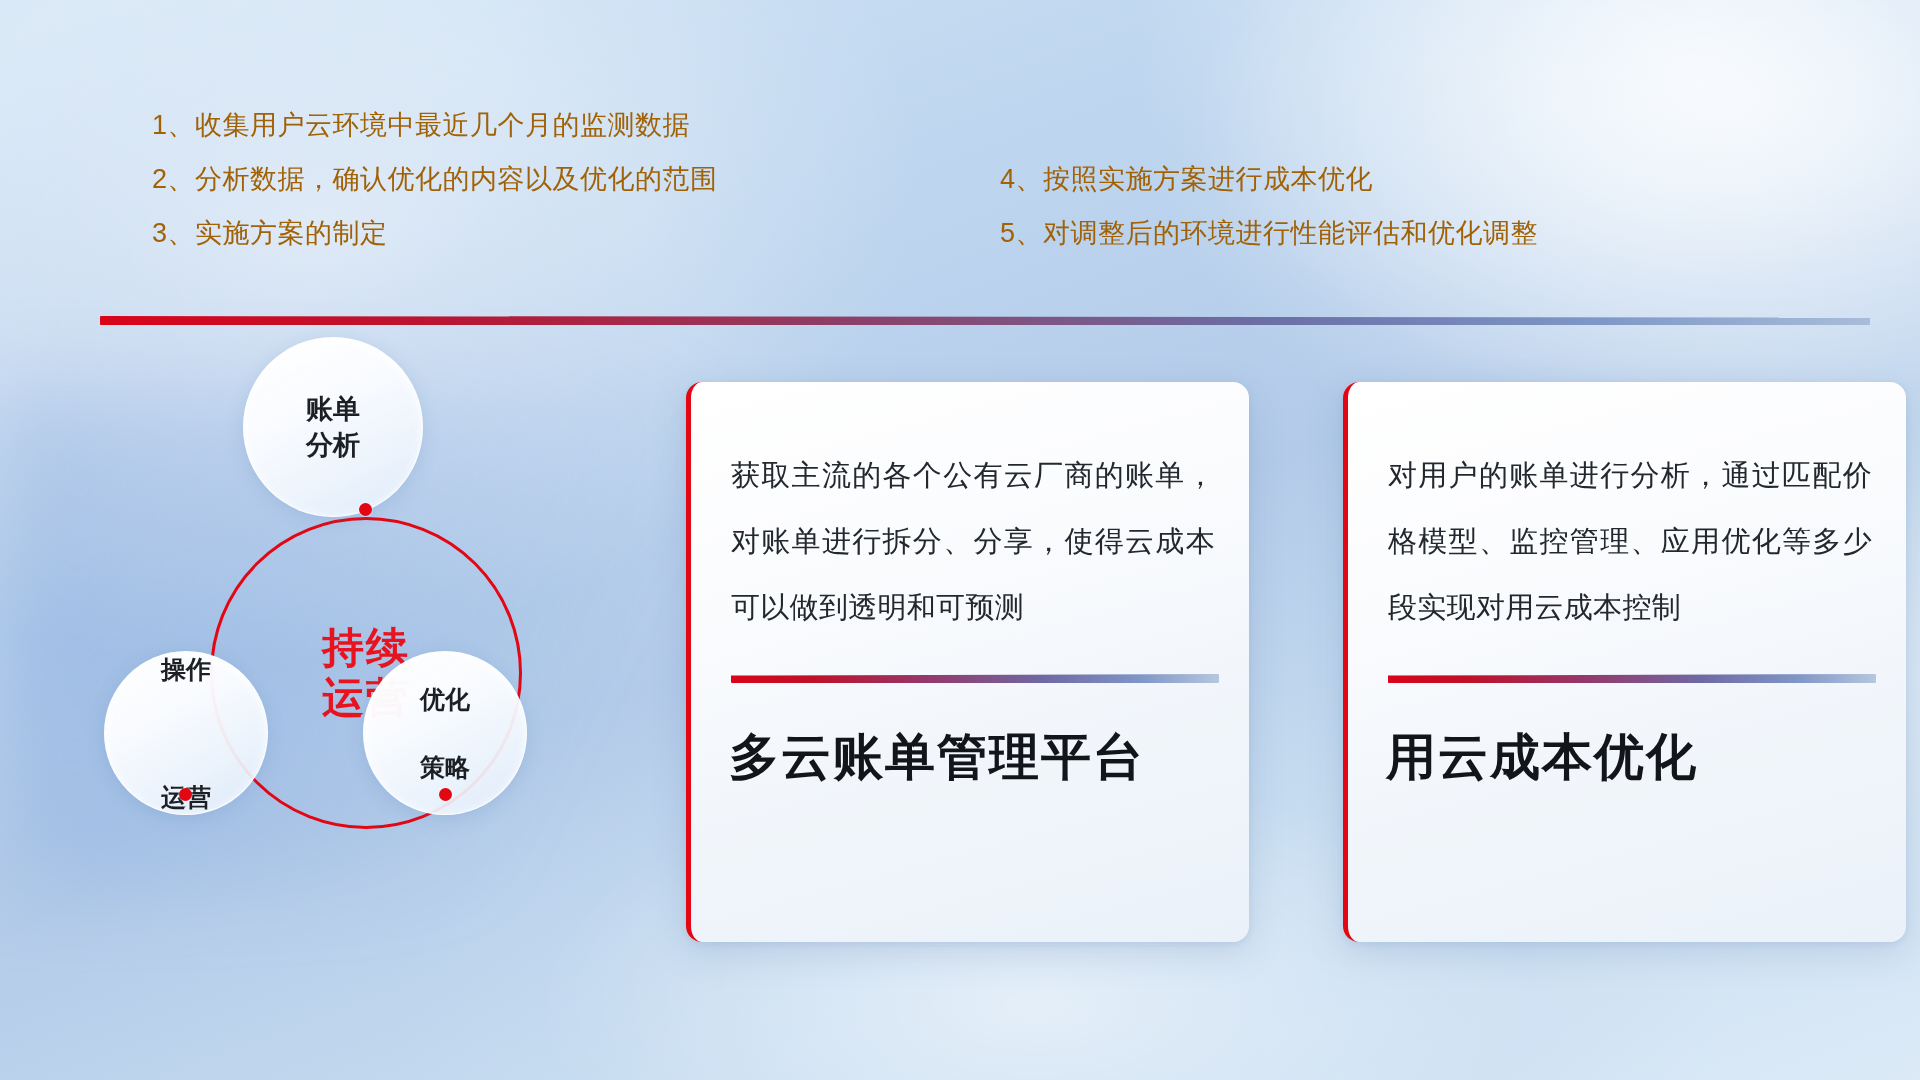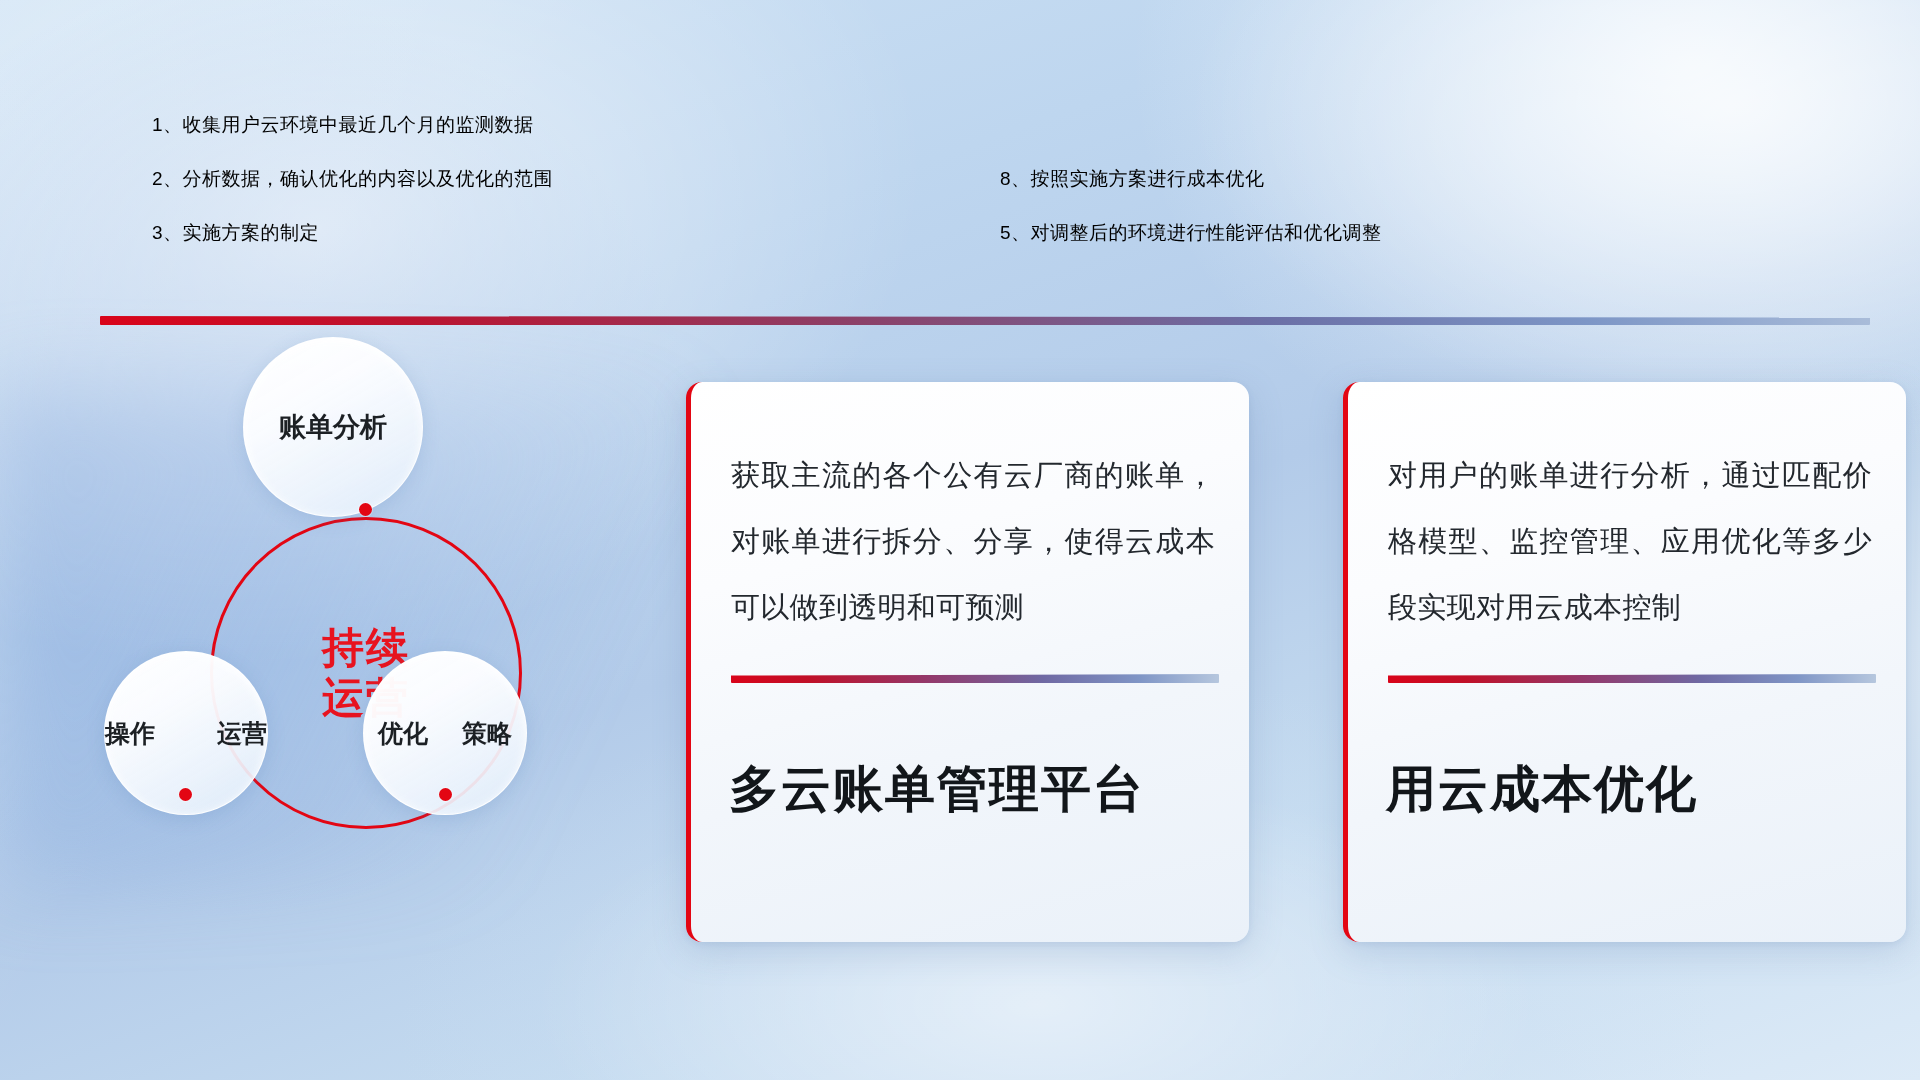--- a/index.html
+++ b/index.html
@@ -44,22 +44,22 @@
     border-radius:50%;
     background:linear-gradient(120deg, rgba(255,255,255,.40) 0%, rgba(255,255,255,0) 58%);
   }
 
   
   #bullets { position:absolute; left:0; top:0; width:1920px; height:260px; }
   .bcol { position:absolute; }
   .bcol.left  { left:152px; top:98px; }
   .bcol.right { left:1000px; top:152px; }
   .bline{
-    color:#000000;
-    font-size:19px;
+    color:#a16207;
+    font-size:27px;
     line-height:54px;
     white-space:nowrap;
     letter-spacing:.5px;
   }
 
   
   #divider{
     position:absolute; left:100px; top:316px; width:1770px; height:10px;
   }
   #divider .bar{
@@ -82,21 +82,21 @@
     color:#e8131f; font-weight:bold; font-size:42px; line-height:50px;
     letter-spacing:2px; text-align:center;
   }
 
   .node{
     position:absolute; border-radius:50%;
     border:1px solid rgba(255,255,255,.95);
     background:
       linear-gradient(150deg, rgba(255,255,255,.99) 0%, rgba(252,253,255,.97) 35%, rgba(240,246,253,.93) 70%, rgba(226,238,251,.88) 100%);
     box-shadow:0 4px 18px rgba(80,120,180,.18), inset 0 2px 10px rgba(255,255,255,.9);
-    display:flex; align-items:center; justify-content:center;
+    display:flex; flex-direction:column; align-items:center; justify-content:center;
     color:#1c2024; font-weight:bold; text-align:center;
   }
   .node .nl{ display:block; }
 
   .node.top   { left:148px; top:-18px;  width:180px; height:180px; font-size:27px; line-height:36px; }
   .node.bl    { left:9px;   top:296px;  width:164px; height:164px; font-size:25px; line-height:34px;justify-content:space-between; }
   .node.br    { left:268px; top:296px;  width:164px; height:164px; font-size:25px; line-height:34px;gap:34px; }
 
   .dot{ position:absolute; width:13px; height:13px; border-radius:50%; background:#e30613; box-shadow:0 0 0 1px rgba(255,255,255,.35); }
   .dot.d1{ left:264px; top:148px; }
@@ -118,21 +118,21 @@
     color:#23282e; font-size:29px; line-height:66px; letter-spacing:.3px;
     text-align:justify; text-justify:inter-ideograph;
   }
   .card-rule{
     position:absolute; left:40px; right:30px; top:292px; height:9px;
     background:linear-gradient(90deg,#d9041a 0%, #c01028 16%, #94386a 40%, #6f69a3 64%, #8096c6 84%, #b6c7de 100%);
     clip-path:polygon(0 18%, 100% 0, 100% 100%, 0 100%);
     border-radius:1px;
   }
   .card-title{
-    position:absolute; left:38px; top:376px;
+    position:absolute; left:38px; top:344px;
     color:#12161a; font-size:50px; font-weight:bold; letter-spacing:2px; line-height:62px;
   }
 </style>
 </head>
 <body>
 
 <div id="bg">
   <div class="bg-base"></div>
   <div class="bg-arc"></div>
   <div class="bg-sheen-b"></div>
@@ -141,21 +141,21 @@
   <div class="bg-sheen-d"></div>
 </div>
 
 <div id="bullets">
   <div class="bcol left">
     <div class="bline">1、收集用户云环境中最近几个月的监测数据</div>
     <div class="bline">2、分析数据，确认优化的内容以及优化的范围</div>
     <div class="bline">3、实施方案的制定</div>
   </div>
   <div class="bcol right">
-    <div class="bline">8、按照实施方案进行成本优化</div>
+    <div class="bline">4、按照实施方案进行成本优化</div>
     <div class="bline">5、对调整后的环境进行性能评估和优化调整</div>
   </div>
 </div>
 
 <div id="divider">
   <div class="bar"></div>
 </div>
 
 <div id="venn">
   <div class="big-ring"></div>

